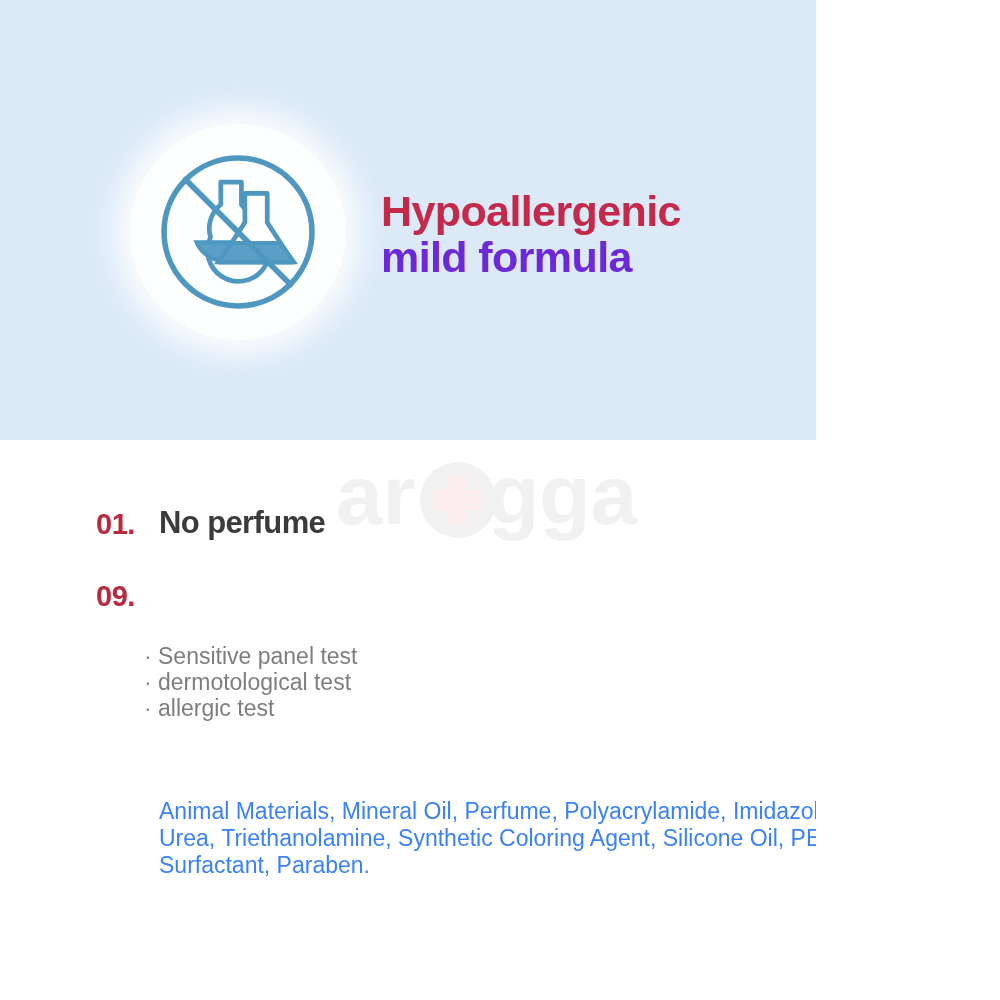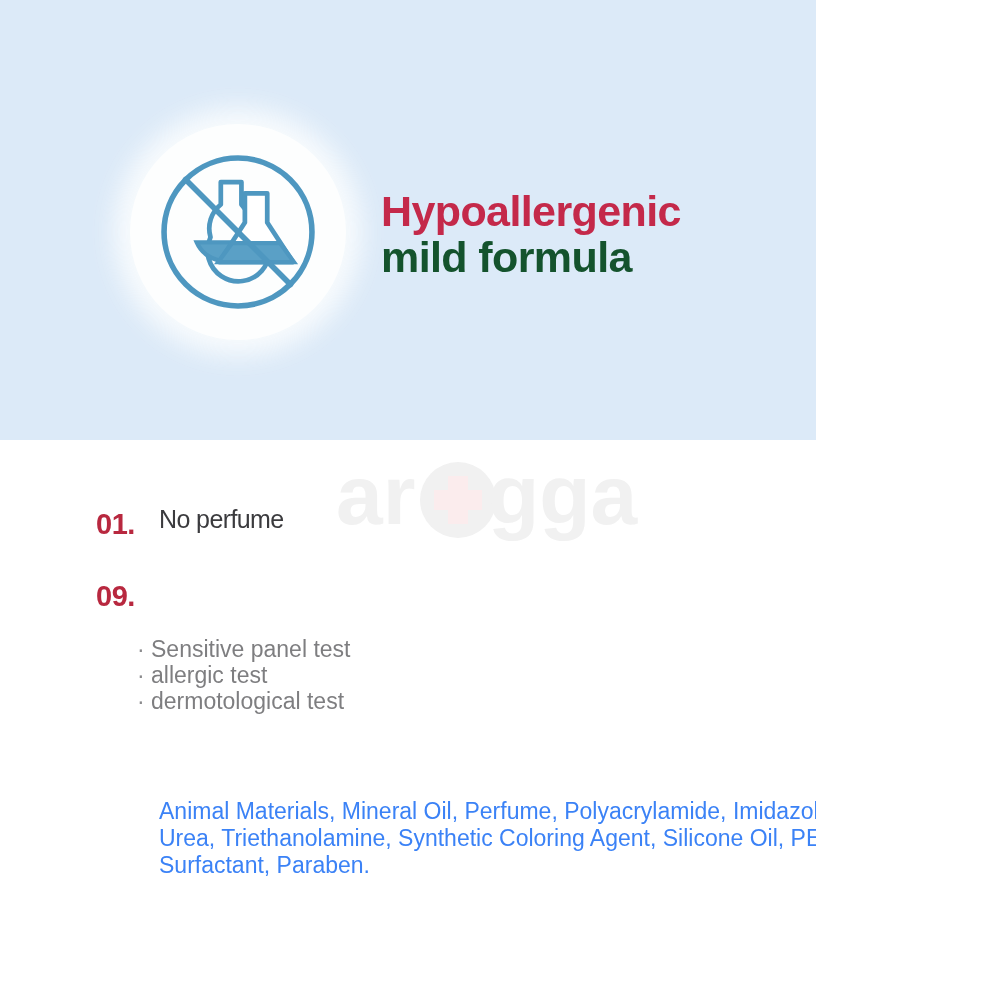--- a/index.html
+++ b/index.html
@@ -70,21 +70,21 @@
     font-weight: bold;
     color: #c4294a;
     letter-spacing: -0.6px;
     line-height: 1.08;
     white-space: nowrap;
   }
   .header-line2 {
     display: block;
     font-size: 43px;
     font-weight: bold;
-    color: #14532d;
+    color: #6d28d9;
     letter-spacing: -0.6px;
     line-height: 1.08;
     white-space: nowrap;
   }
 
   
   .watermark {
     position: absolute;
     left: 336px;
     top: 452px;
@@ -122,32 +122,32 @@
     top: 0;
     font-size: 29px;
     font-weight: bold;
     color: #b8283f;
     letter-spacing: -0.5px;
   }
   .item-title {
     position: absolute;
     left: 159px;
     top: -3px;
-    font-size: 25px;
-    font-weight: normal;
+    font-size: 31px;
+    font-weight: bold;
     color: #3b3b3e;
     letter-spacing: -0.6px;
     white-space: nowrap;
   }
 
   .sublist {
     position: absolute;
     left: 137px;
     top: 0;
-    margin: 0;
+    margin: 7px;
     padding: 0;
     list-style: none;
   }
   .sublist li {
     font-size: 23px;
     color: #7e7e80;
     line-height: 26px;
     white-space: nowrap;
   }
   .sublist li .dot {
@@ -237,25 +237,25 @@
       <div class="item-head">
         <span class="item-num">09.</span>
       </div>
     </div>
 
     <ul class="sublist" id="sub-02">
       <li>
         <span class="dot">·</span><span>Sensitive panel test</span>
       </li>
       <li>
+        <span class="dot">·</span><span>dermotological test</span>
+      </li>
+      <li>
         <span class="dot">·</span><span>allergic test</span>
       </li>
-      <li>
-        <span class="dot">·</span><span>dermotological test</span>
-      </li>
     </ul>
 
 
     <div class="ingredients" id="ing-03">Animal Materials, Mineral Oil, Perfume, Polyacrylamide, Imidazolidinyl Urea, Triethanolamine, Synthetic Coloring Agent, Silicone Oil, PEG Surfactant, Paraben.</div>
 
   </div>
 
 </div>
 
 </body></html>

